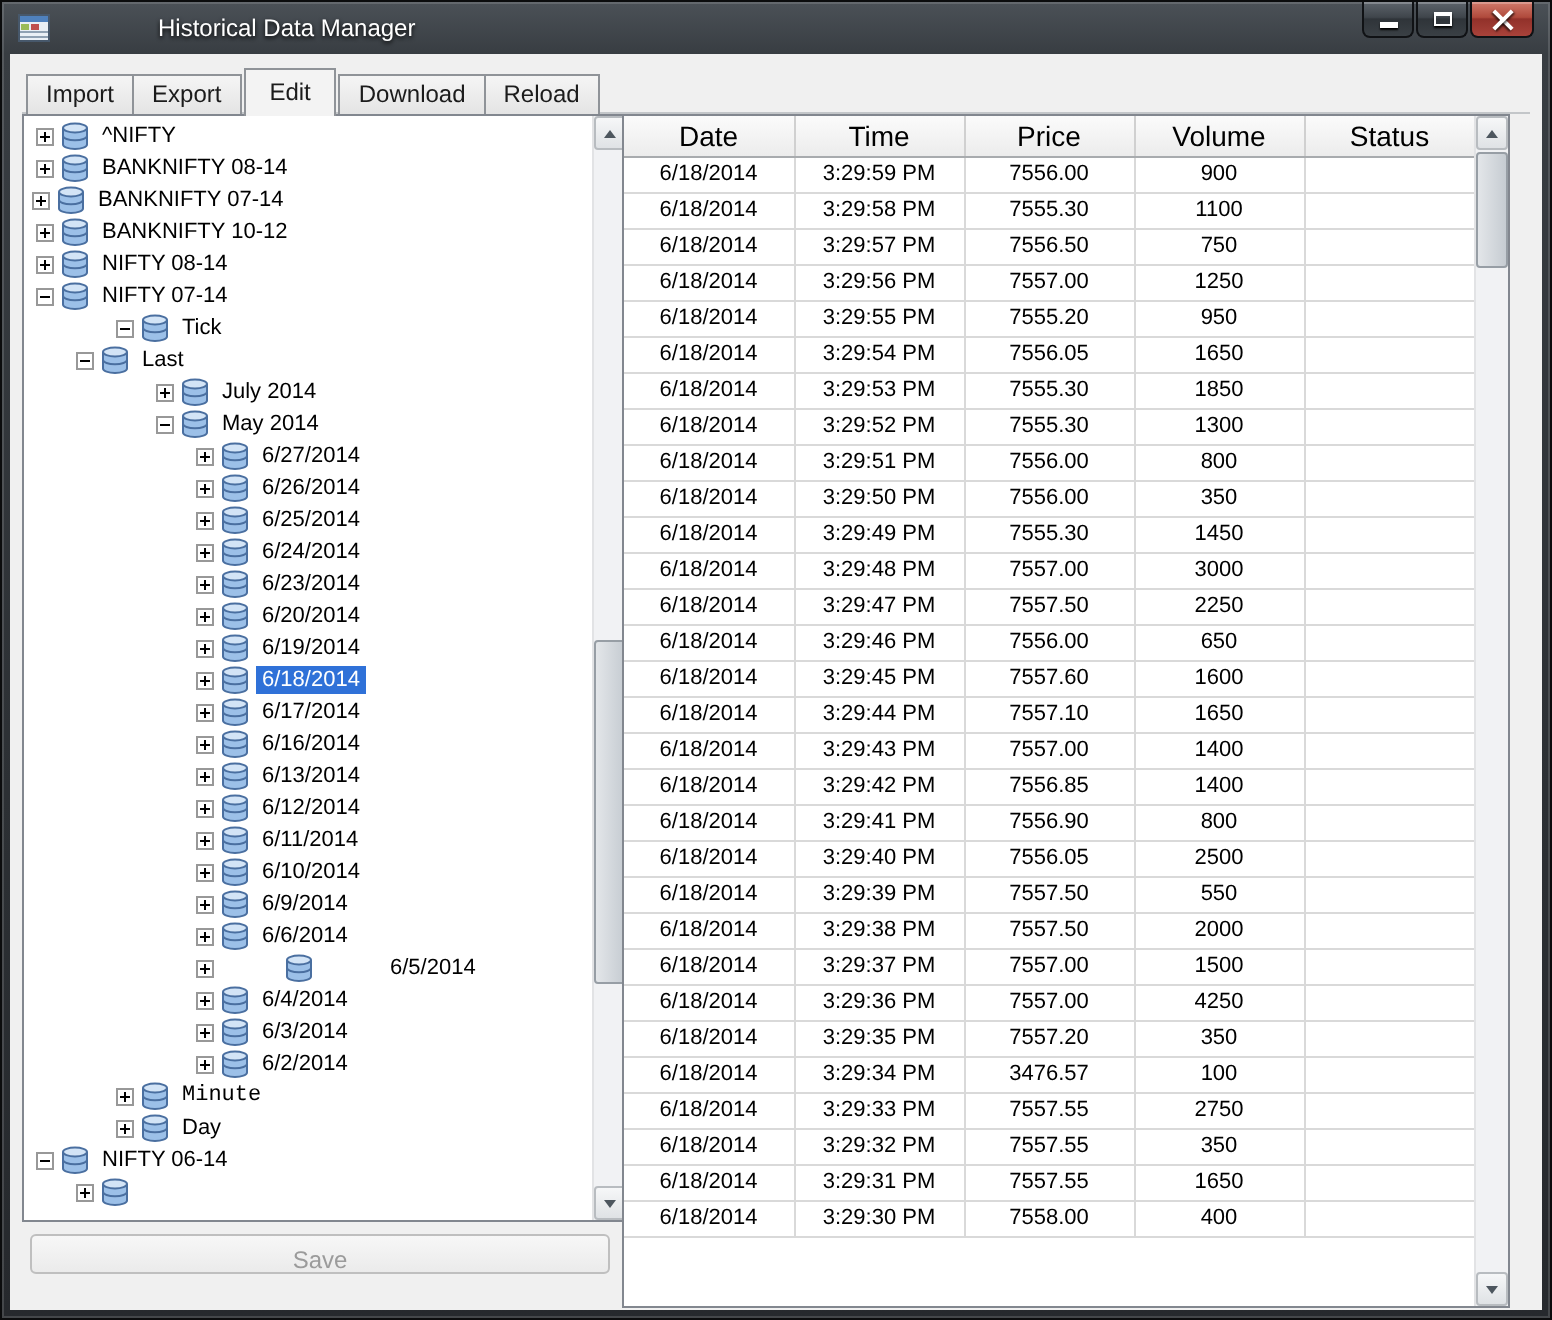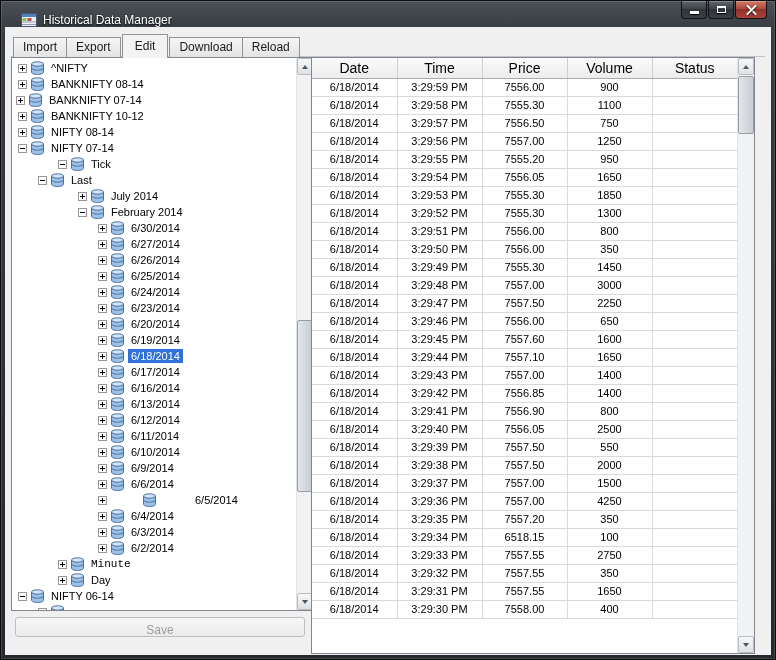--- a/index.html
+++ b/index.html
@@ -10,21 +10,21 @@
     -webkit-font-smoothing:antialiased;
   }
   
   .window{
     position:absolute;inset:0;
     background:linear-gradient(180deg,#4b5157 0%,#383d42 26px,#2c3034 60%,#26292d 100%);
     border:1px solid #0b0c0d;
     box-shadow:inset 0 0 0 1px rgba(255,255,255,0.14);
     box-sizing:border-box;
   }
-  .titlebar{position:absolute;top:0;left:0;right:0;height:26px;display:flex;align-items:flex-end;padding-left:20px;}
+  .titlebar{position:absolute;top:0;left:0;right:0;height:26px;display:flex;align-items:center;padding-left:8px;gap:48px;}
   .app-icon{width:16px;height:14px;margin-right:6px;display:inline-block;}
   .title-text{color:#fff;font-size:12px;text-shadow:0 1px 2px #000;white-space:nowrap;}
   .caption-buttons{position:absolute;top:0;right:8px;display:flex;}
   .cap-btn{
     width:26px;height:18px;margin-left:1px;box-sizing:border-box;
     border:1px solid #101215;border-top:none;border-radius:0 0 4px 4px;
     background:linear-gradient(180deg,#5c6océ 0%);
     background:linear-gradient(180deg,#5d646b 0%,#3f454b 45%,#2f3439 50%,#3a4045 100%);
     box-shadow:inset 0 1px 0 rgba(255,255,255,0.25);
     display:flex;align-items:center;justify-content:center;position:relative;cursor:default;
@@ -236,30 +236,21 @@
               </svg></span>
             <span class="tree-label">July 2014</span>
           </div>
           <div class="tree-row" style="padding-left: 66px;">
             <span class="expand minus"></span>
             <span class="tree-icon"><svg width="13" height="14" viewBox="0 0 13 14">
                 <path d="M0.5 3 v8.2 c0 1.3 2.7 2.3 6 2.3 s6 -1 6 -2.3 V3" fill="#9cc0e8" stroke="#4a6fa0"></path>
                 <path d="M0.5 6.9 c0 1.3 2.7 2.2 6 2.2 s6 -0.9 6 -2.2" fill="none" stroke="#4a6fa0"></path>
                 <ellipse cx="6.5" cy="3" rx="6" ry="2.2" fill="#d3e4f6" stroke="#4a6fa0"></ellipse>
               </svg></span>
-            <span class="tree-label">February 2014</span>
-          </div>
-          <div class="tree-row" style="padding-left: 86px;">
-            <span class="expand plus"></span>
-            <span class="tree-icon"><svg width="13" height="14" viewBox="0 0 13 14">
-                <path d="M0.5 3 v8.2 c0 1.3 2.7 2.3 6 2.3 s6 -1 6 -2.3 V3" fill="#9cc0e8" stroke="#4a6fa0"></path>
-                <path d="M0.5 6.9 c0 1.3 2.7 2.2 6 2.2 s6 -0.9 6 -2.2" fill="none" stroke="#4a6fa0"></path>
-                <ellipse cx="6.5" cy="3" rx="6" ry="2.2" fill="#d3e4f6" stroke="#4a6fa0"></ellipse>
-              </svg></span>
-            <span class="tree-label">6/30/2014</span>
+            <span class="tree-label">May 2014</span>
           </div>
           <div class="tree-row" style="padding-left: 86px;">
             <span class="expand plus"></span>
             <span class="tree-icon"><svg width="13" height="14" viewBox="0 0 13 14">
                 <path d="M0.5 3 v8.2 c0 1.3 2.7 2.3 6 2.3 s6 -1 6 -2.3 V3" fill="#9cc0e8" stroke="#4a6fa0"></path>
                 <path d="M0.5 6.9 c0 1.3 2.7 2.2 6 2.2 s6 -0.9 6 -2.2" fill="none" stroke="#4a6fa0"></path>
                 <ellipse cx="6.5" cy="3" rx="6" ry="2.2" fill="#d3e4f6" stroke="#4a6fa0"></ellipse>
               </svg></span>
             <span class="tree-label">6/27/2014</span>
           </div>
@@ -666,21 +657,21 @@
             <tr>
               <td class="c0">6/18/2014</td>
               <td class="c1">3:29:35 PM</td>
               <td class="c2">7557.20</td>
               <td class="c3">350</td>
               <td class="c4"></td>
             </tr>
             <tr>
               <td class="c0">6/18/2014</td>
               <td class="c1">3:29:34 PM</td>
-              <td class="c2">6518.15</td>
+              <td class="c2">3476.57</td>
               <td class="c3">100</td>
               <td class="c4"></td>
             </tr>
             <tr>
               <td class="c0">6/18/2014</td>
               <td class="c1">3:29:33 PM</td>
               <td class="c2">7557.55</td>
               <td class="c3">2750</td>
               <td class="c4"></td>
             </tr>

